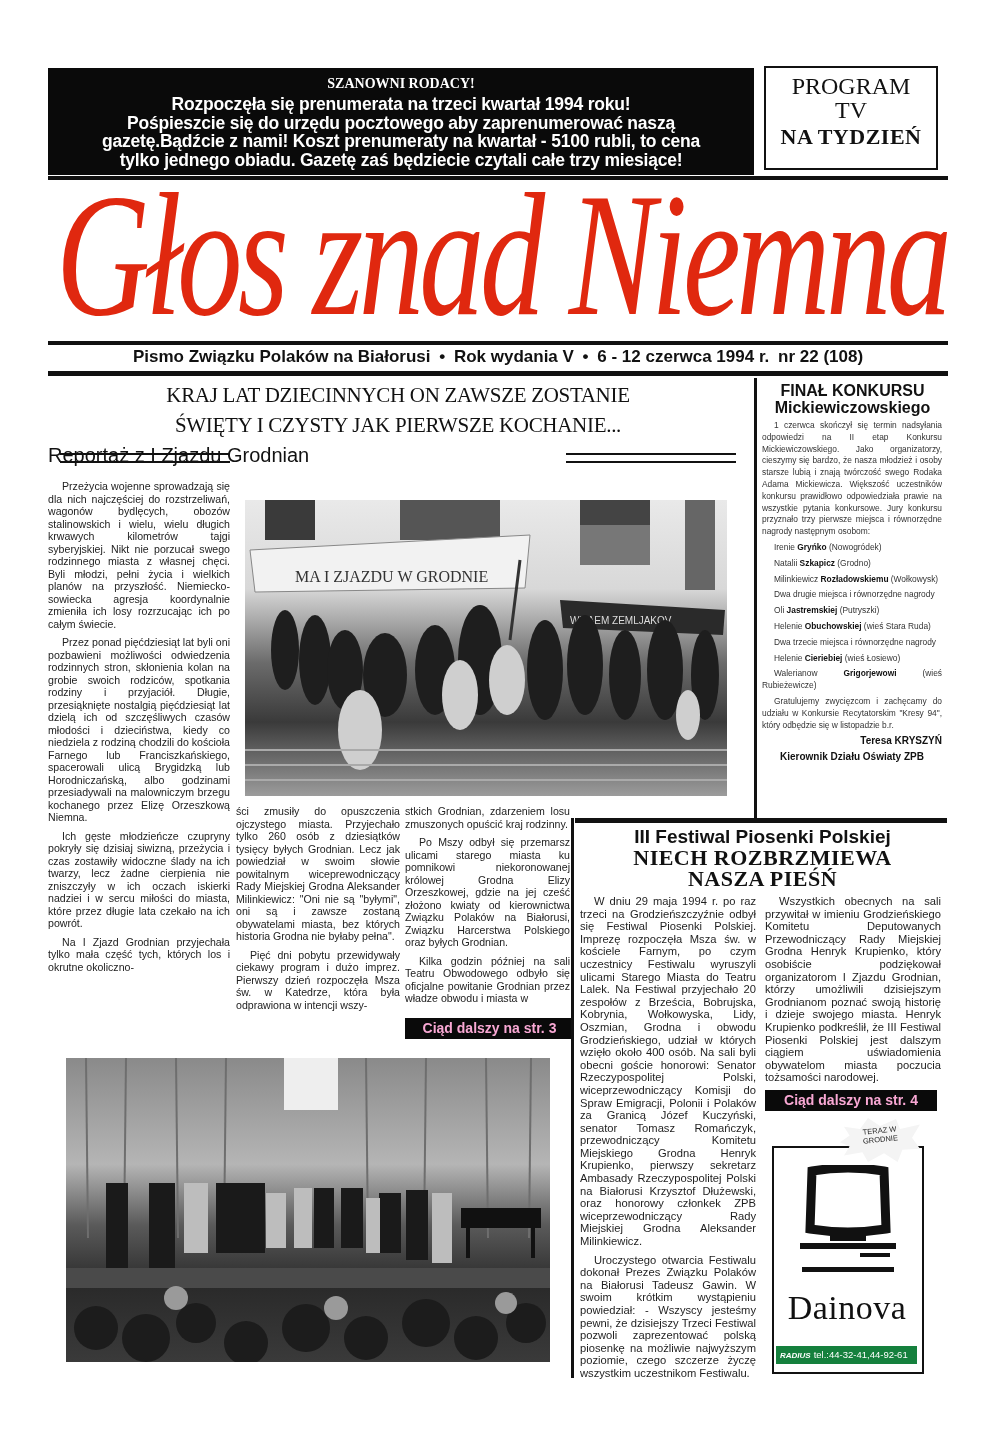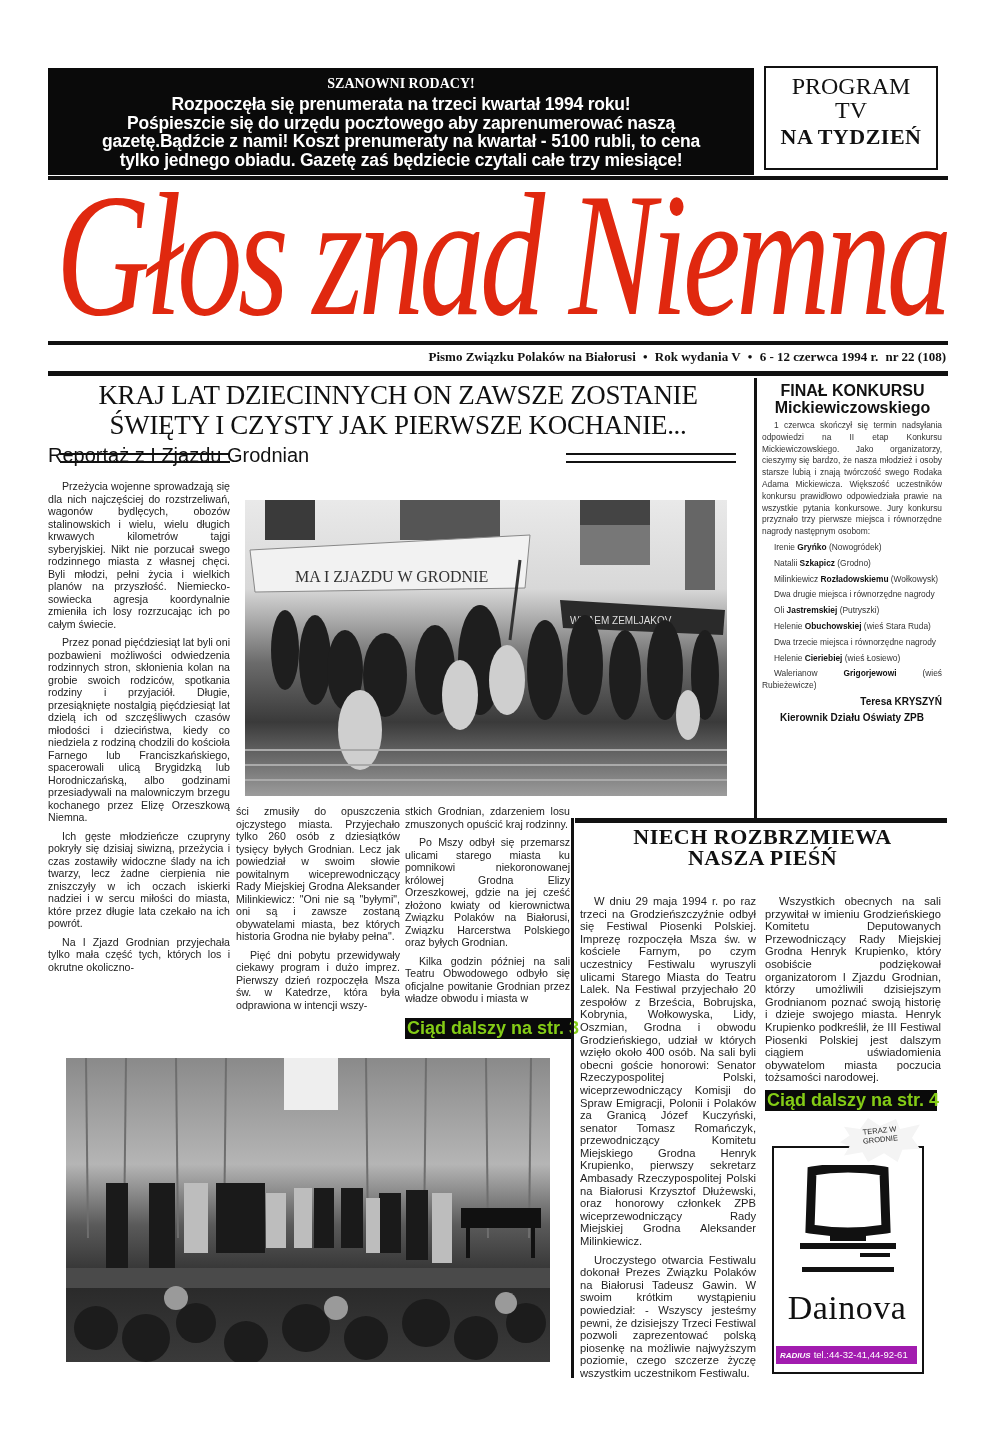--- a/index.html
+++ b/index.html
@@ -14,37 +14,37 @@
   
   #tvbox { left: 764px; top: 66px; width: 170px; height: 100px; border: 2px solid #111; text-align: center; }
   #tvbox .l1 { font-family: "Liberation Serif", serif; font-size: 24px; line-height: 24px; margin-top: 6px; text-align: center; }
   #tvbox .l2 { font-family: "Liberation Serif", serif; font-size: 24px; line-height: 24px; }
   #tvbox .l3 { font-family: "Liberation Serif", serif; font-weight: bold; font-size: 22px; line-height: 30px; letter-spacing: 0.5px; }
 
   
   #rule-top { left: 48px; top: 176px; width: 900px; height: 4px; background: #111; }
   #masthead { left: 56px; top: 160px; width: 900px; height: 190px; font-family: "Liberation Serif", serif; font-style: italic; font-size: 176px; line-height: 190px; color: #e0280f; letter-spacing: -6px; white-space: nowrap; transform: scaleX(0.74); transform-origin: left top; }
   #rule-mid { left: 48px; top: 341px; width: 900px; height: 4px; background: #111; }
-  #subline { left: 48px; top: 346px; width: 900px; height: 22px; font-family: Liberation Serif, serif; font-weight: bold; font-size: 13px; line-height: 22px; text-align: right; white-space: nowrap; }
+  #subline { left: 48px; top: 346px; width: 900px; height: 22px; font-family: Liberation Sans, sans-serif; font-weight: bold; font-size: 17px; line-height: 22px; text-align: center; white-space: nowrap; }
   #subline span { margin: 0 2px; }
   #rule-bot { left: 48px; top: 371px; width: 900px; height: 5px; background: #111; }
 
   
-  #headline { left: 48px; top: 380px; width: 700px; text-align: center; font-family: "Liberation Serif", serif; font-size: 27px; line-height: 30px; letter-spacing: -0.3px; }
+  #headline { left: 48px; top: 380px; width: 700px; text-align: center; font-family: "Liberation Serif", serif; font-size: 21px; line-height: 30px; letter-spacing: -0.3px; }
   #subhead-row { left: 48px; top: 443px; width: 700px; height: 26px; }
   #subhead-row .dbl { position: absolute; top: 10px; width: 170px; height: 6px; border-top: 2px solid #111; border-bottom: 2px solid #111; }
   #subhead { position: absolute; left: 0; width: 700px; text-align: left; font-family: "Liberation Sans", sans-serif; font-size: 20px; line-height: 24px; }
 
   
   .col { font-family: "Liberation Sans", sans-serif; font-size: 10.6px; line-height: 12.5px; text-align: justify; color: #222; }
   .col p { margin: 0 0 6px 0; text-indent: 14px; }
   #colA { left: 48px; top: 480px; width: 182px; }
   #colB { left: 236px; top: 805px; width: 164px; }
   #colC { left: 405px; top: 805px; width: 165px; }
-  .cont { background: #0a0a0a; color: #84cc16; font-family: "Liberation Sans", sans-serif; font-weight: bold; font-size: 18px; line-height: 21px; text-align: center; padding: 0 2px; white-space: nowrap; }
+  .cont { background: #0a0a0a; color: #f9a8d4; font-family: "Liberation Sans", sans-serif; font-weight: bold; font-size: 14px; line-height: 21px; text-align: center; padding: 0 2px; white-space: nowrap; }
   #contC { left: 405px; top: 1018px; width: 165px; }
 
   
   .photo { background: #2b2b2b; overflow: hidden; }
   #photo1 { left: 245px; top: 500px; width: 482px; height: 296px; background: linear-gradient(180deg, #e9e9e9 0%, #d8d8d8 30%, #6b6b6b 55%, #3a3a3a 75%, #9c9c9c 100%); }
   #photo2 { left: 66px; top: 1058px; width: 484px; height: 304px; background: linear-gradient(180deg, #8a8a8a 0%, #b5b5b5 35%, #5a5a5a 55%, #2a2a2a 75%, #3a3a3a 100%); }
 
   
   #vrule1 { left: 754px; top: 378px; width: 3px; height: 440px; background: #111; }
   #konkurs-title { left: 760px; top: 382px; width: 185px; text-align: center; font-family: "Liberation Sans", sans-serif; font-weight: bold; font-size: 16px; line-height: 17px; }
@@ -64,21 +64,21 @@
   #colE { left: 765px; top: 895px; width: 176px; font-size: 11.2px; line-height: 12.6px; color: #1e1e1e; }
   #contE { left: 765px; top: 1090px; width: 168px; }
 
   
   #ad { left: 772px; top: 1146px; width: 148px; height: 224px; border: 2px solid #111; background: #fff; }
   #ad-star { left: 840px; top: 1118px; width: 80px; height: 44px; }
   #ad-star .star { position: absolute; left: 0; top: 0; width: 80px; height: 44px; background: #f4f4f4; clip-path: polygon(0% 55%, 12% 40%, 5% 20%, 25% 25%, 35% 0%, 50% 18%, 70% 2%, 75% 25%, 100% 15%, 90% 45%, 100% 70%, 78% 72%, 72% 100%, 55% 80%, 35% 100%, 28% 78%, 5% 85%, 12% 65%); }
   #ad-star .txt { position: absolute; left: 8px; top: 8px; width: 64px; text-align: center; font-family: "Liberation Sans", sans-serif; font-size: 7.5px; line-height: 9px; transform: rotate(-6deg); color: #222; }
   #ad-monitor { left: 800px; top: 1165px; width: 96px; height: 115px; }
   #ad-brand { left: 774px; top: 1290px; width: 146px; text-align: center; font-family: "Liberation Serif", serif; font-size: 34px; line-height: 36px; letter-spacing: 0.5px; }
-  #ad-bar { left: 776px; top: 1346px; width: 141px; height: 18px; background: #a21caf; color: #fff; font-family: "Liberation Sans", sans-serif; font-size: 9.5px; line-height: 18px; white-space: nowrap; overflow: hidden; }
+  #ad-bar { left: 776px; top: 1346px; width: 141px; height: 18px; background: #15803d; color: #fff; font-family: "Liberation Sans", sans-serif; font-size: 9.5px; line-height: 18px; white-space: nowrap; overflow: hidden; }
   #ad-bar .radius { font-style: italic; font-weight: bold; font-size: 8px; margin: 0 3px 0 4px; }
 </style>
 </head>
 <body>
 
 <div id="banner" class="abs">
   <div class="title">SZANOWNI RODACY!</div>
   <div class="line">Rozpoczęła się prenumerata na trzeci kwartał 1994 roku!</div>
   <div class="line">Pośpieszcie się do urzędu pocztowego aby zaprenumerować naszą</div>
   <div class="line">gazetę.Bądźcie z nami!  Koszt prenumeraty na kwartał - 5100 rubli, to cena</div>
@@ -233,27 +233,29 @@
   <p>1 czerwca skończył się termin nadsyłania odpowiedzi na II etap Konkursu Mickiewiczowskiego. Jako organizatorzy, cieszymy się bardzo, że nasza młodzież i osoby starsze lubią i znają twórczość swego Rodaka Adama Mickiewicza. Większość uczestników konkursu prawidłowo odpowiedziała prawie na wszystkie pytania konkursowe. Jury konkursu przyznało trzy pierwsze miejsca i równorzędne nagrody następnym osobom:</p>
   <p><span>Irenie</span> <b>Gryńko</b> <span>(Nowogródek)</span></p>
   <p><span>Natalii</span> <b>Szkapicz</b> <span>(Grodno)</span></p>
   <p><span>Milinkiewicz</span> <b>Rozładowskiemu</b> <span>(Wołkowysk)</span></p>
   <p>Dwa drugie miejsca i równorzędne nagrody</p>
   <p><span>Oli</span> <b>Jastremskiej</b> <span>(Putryszki)</span></p>
   <p><span>Helenie</span> <b>Obuchowskiej</b> <span>(wieś Stara Ruda)</span></p>
   <p>Dwa trzecie miejsca i równorzędne nagrody</p>
   <p><span>Helenie</span> <b>Cieriebiej</b> <span>(wieś Łosiewo)</span></p>
   <p><span>Walerianow</span> <b>Grigorjewowi</b> <span>(wieś Rubieżewicze)</span></p>
+  <p>Gratulujemy zwycięzcom i zachęcamy do udziału w Konkursie Recytatorskim "Kresy 94", który odbędzie się w listopadzie b.r.</p>
   <p class="sig">Teresa KRYSZYŃ</p>
   <p class="sig2">Kierownik Działu Oświaty ZPB</p>
 </div>
 <div id="hrule-k" class="abs"></div>
 
 <div id="vrule2" class="abs"></div>
 <div id="fest-title" class="abs">
+  <div class="t1">III Festiwal Piosenki Polskiej</div>
   <div class="t2">NIECH ROZBRZMIEWA</div>
   <div class="t2">NASZA  PIEŚŃ</div>
 </div>
 <div id="colD" class="abs col">
   <p>W dniu 29 maja 1994 r. po raz trzeci na Grodzieńszczyźnie odbył się Festiwal Piosenki Polskiej. Imprezę rozpoczęła Msza św. w kościele Farnym, po czym uczestnicy Festiwalu wyruszyli ulicami Starego Miasta do Teatru Lalek. Na Festiwal przyjechało 20 zespołów z Brześcia, Bobrujska, Kobrynia, Wołkowyska, Lidy, Oszmian, Grodna i obwodu Grodzieńskiego, udział w których wzięło około 400 osób. Na sali byli obecni goście honorowi: Senator Rzeczypospolitej Polski, wiceprzewodniczący Komisji do Spraw Emigracji, Polonii i Polaków za Granicą Józef Kuczyński, senator Tomasz Romańczyk, przewodniczący Komitetu Miejskiego Grodna Henryk Krupienko, pierwszy sekretarz Ambasady Rzeczypospolitej Polski na Białorusi Krzysztof Dłużewski, oraz honorowy członkek ZPB wiceprzewodniczący Rady Miejskiej Grodna Aleksander Milinkiewicz.</p>
   <p>Uroczystego otwarcia Festiwalu dokonał Prezes Związku Polaków na Białorusi Tadeusz Gawin. W swoim krótkim wystąpieniu powiedział: - Wszyscy jesteśmy pewni, że dzisiejszy Trzeci Festiwal pozwoli zaprezentować polską piosenkę na możliwie najwyższym poziomie, czego szczerze życzę wszystkim uczestnikom Festiwalu.</p>
 </div>
 <div id="colE" class="abs col">
   <p>Wszystkich obecnych na sali przywitał w imieniu Grodzieńskiego Komitetu Deputowanych Przewodniczący Rady Miejskiej Grodna Henryk Krupienko, który osobiście podziękował organizatorom I Zjazdu Grodnian, którzy umożliwili dzisiejszym Grodnianom poznać swoją historię i dzieje swojego miasta. Henryk Krupienko podkreślił, że III Festiwal Piosenki Polskiej jest dalszym ciągiem uświadomienia obywatelom miasta poczucia tożsamości narodowej.</p>
 </div>

